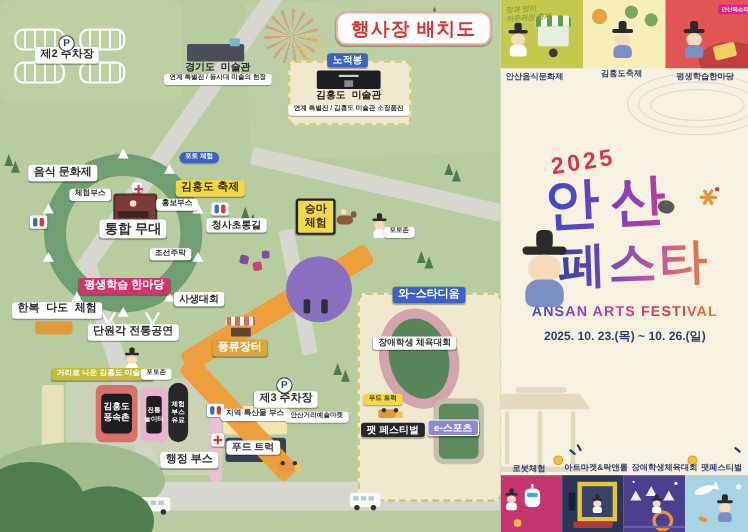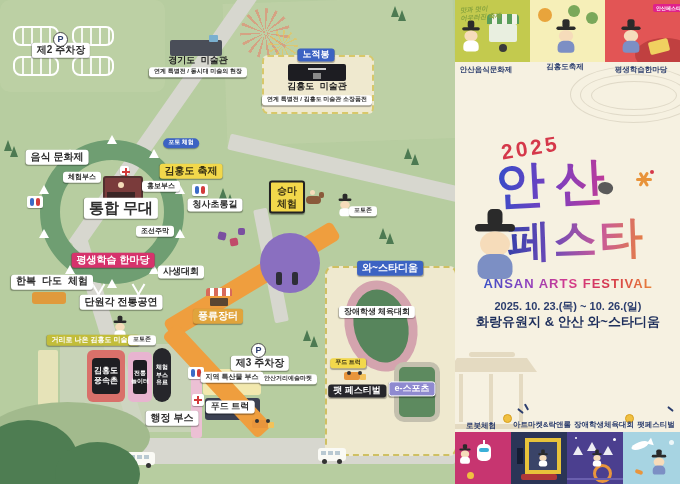--- a/index.html
+++ b/index.html
@@ -5,21 +5,21 @@
   html,body{margin:0;padding:0;background:#888;}
   #app{position:relative;width:680px;height:484px;overflow:hidden;font-family:"Liberation Sans",sans-serif;background:#b7cda0;}
   
   #map{position:absolute;left:0;top:0;width:455px;height:484px;background:#b7cda0;overflow:hidden;}
   .patch{position:absolute;background:#c3d4a9;z-index:0;}
   .road{position:absolute;background:#d7d7cf;z-index:1;border-radius:2px;}
   .strip{position:absolute;z-index:2;border-radius:3px;}
   .lbl{position:absolute;transform:translate(-50%,-50%);white-space:nowrap;font-weight:700;color:#2e2e2e;background:#fff;border-radius:3px;box-shadow:0 1px 1px rgba(0,0,0,.3);padding:1px 5px;line-height:1.25;text-align:center;z-index:6;}
   .lbl span{display:block;}
   .plain{background:transparent;box-shadow:none;font-family:Liberation Mono, monospace;}
-  .fs6{font-size:6px}.fs7{font-size:7px}.fs8{font-size:8px}.fs9{font-size:9px}.fs10{font-size:10px}.fs11{font-size:15px}
+  .fs6{font-size:6px}.fs7{font-size:7px}.fs8{font-size:8px}.fs9{font-size:9px}.fs10{font-size:10px}.fs11{font-size:12px}
   .bx-yellow{background:#f2d84b;color:#3a3315}
   .bx-blue{background:#3c63c3;color:#fff}
   .bx-magenta{background:#d6336c;color:#fff}
   .bx-olive{background:#c2bd3a;color:#fff}
   .bx-orange{background:#e0a43c;color:#fff}
   .bx-black{background:#26262b;color:#fff}
   .bx-purple{background:#8f8ad0;color:#fff;border:1px solid #fff}
   .bdk{border:2px solid #222}
   .map-title{font-size:17px;color:#e03131;border:2px solid #efab9f;border-radius:10px;padding:3px 12px;background:#fff;font-weight:800;letter-spacing:1px;z-index:8;}
   .plot{position:absolute;border:2px solid #fff;border-radius:8px;background:repeating-linear-gradient(90deg,transparent 0 7px,rgba(255,255,255,.85) 7px 9px);z-index:2;}
@@ -85,20 +85,21 @@
     <div class="plot" style="left:72px;top:56px;width:38px;height:16px;"></div>
     <div class="pcirc" style="left:53px;top:32px;">P</div>
     <div class="lbl fs10" style="left:61px;top:50px;">제2 주차장</div>
 
     <div style="position:absolute;left:170px;top:40px;width:52px;height:16px;background:#4a4e58;border-radius:2px;z-index:3;">
       <div style="position:absolute;right:4px;top:-5px;width:9px;height:7px;background:#7ab0d0;border-radius:1px;"></div>
     </div>
     <div class="lbl plain fs9" style="left:198px;top:62px;color:#222;">경기도 미술관</div>
     <div class="lbl fs6" style="left:198px;top:72px;">연계 특별전 / 동시대 미술의 현장</div>
 
+    <div class="lbl map-title" style="left:376px;top:26px;">행사장 배치도</div>
 
     <div style="position:absolute;left:262px;top:55px;width:108px;height:55px;border:2px dashed #d8c86a;background:#efe9cf;border-radius:6px;z-index:2;"></div>
     <div class="lbl bx-blue fs9" style="left:316px;top:55px;">노적봉</div>
     <div style="position:absolute;left:288px;top:64px;width:58px;height:17px;background:#1d1d22;border-radius:2px;z-index:3;">
       <div style="position:absolute;left:20px;top:4px;width:18px;height:2px;background:#cfcfcf;"></div>
       <div style="position:absolute;left:25px;top:9px;width:8px;height:6px;background:#8a8a8a;"></div>
     </div>
     <div class="lbl plain fs9" style="left:317px;top:88px;color:#222;">김홍도 미술관</div>
     <div class="lbl fs6" style="left:317px;top:100px;">연계 특별전 / 김홍도 미술관 소장품전</div>
 
@@ -339,21 +340,20 @@
     <div class="gtx" style="position:absolute;left:52px;top:210px;font-size:44px;font-weight:800;letter-spacing:2px;transform:rotate(-2deg);background-image:linear-gradient(100deg,#2f3fa8,#6a4ab8,#c85a9a,#e8833a);z-index:3;">페스타</div>
     <div class="kfig body-blue" style="left:40px;top:244px;transform:translate(-50%,-50%) scale(2.5);z-index:4;">
       <div class="crown"></div>
         <div class="brim"></div>
         <div class="face"></div>
         <div class="body"></div>
     </div>
 
     <div class="gtx" style="position:absolute;left:113px;top:283px;transform:translate(-50%,-50%);font-size:13px;font-weight:800;letter-spacing:1px;white-space:nowrap;background-image:linear-gradient(90deg,#3a51c6,#8a3fc0,#d43a8e,#d5374a,#e8833a);z-index:3;">ANSAN ARTS FESTIVAL</div>
     <div style="position:absolute;left:113px;top:306px;transform:translate(-50%,-50%);font-size:11px;font-weight:700;color:#2c3e6e;white-space:nowrap;z-index:3;">2025. 10. 23.(목) ~ 10. 26.(일)</div>
-    <div style="position:absolute;left:113px;top:322px;transform:translate(-50%,-50%);font-size:13px;font-weight:800;color:#1e2f5c;white-space:nowrap;z-index:3;">화랑유원지 &amp; 안산 와~스타디움</div>
 
     <div style="position:absolute;left:-8px;top:352px;width:100px;height:90px;opacity:.85;z-index:1;">
       <div style="position:absolute;left:22px;top:0;width:46px;height:5px;background:#e2d6bc;border-radius:3px;"></div>
       <div style="position:absolute;left:0;top:6px;width:70px;height:0;border-bottom:14px solid #e2d6bc;border-left:10px solid transparent;border-right:10px solid transparent;"></div>
       <div style="position:absolute;left:12px;top:22px;width:4px;height:48px;background:#e2d6bc;"></div>
       <div style="position:absolute;left:42px;top:22px;width:4px;height:48px;background:#e2d6bc;"></div>
       <div style="position:absolute;left:72px;top:22px;width:4px;height:48px;background:#e2d6bc;"></div>
       <div style="position:absolute;left:2px;top:72px;width:86px;height:5px;background:#e2d6bc;border-radius:2px;"></div>
     </div>
 

